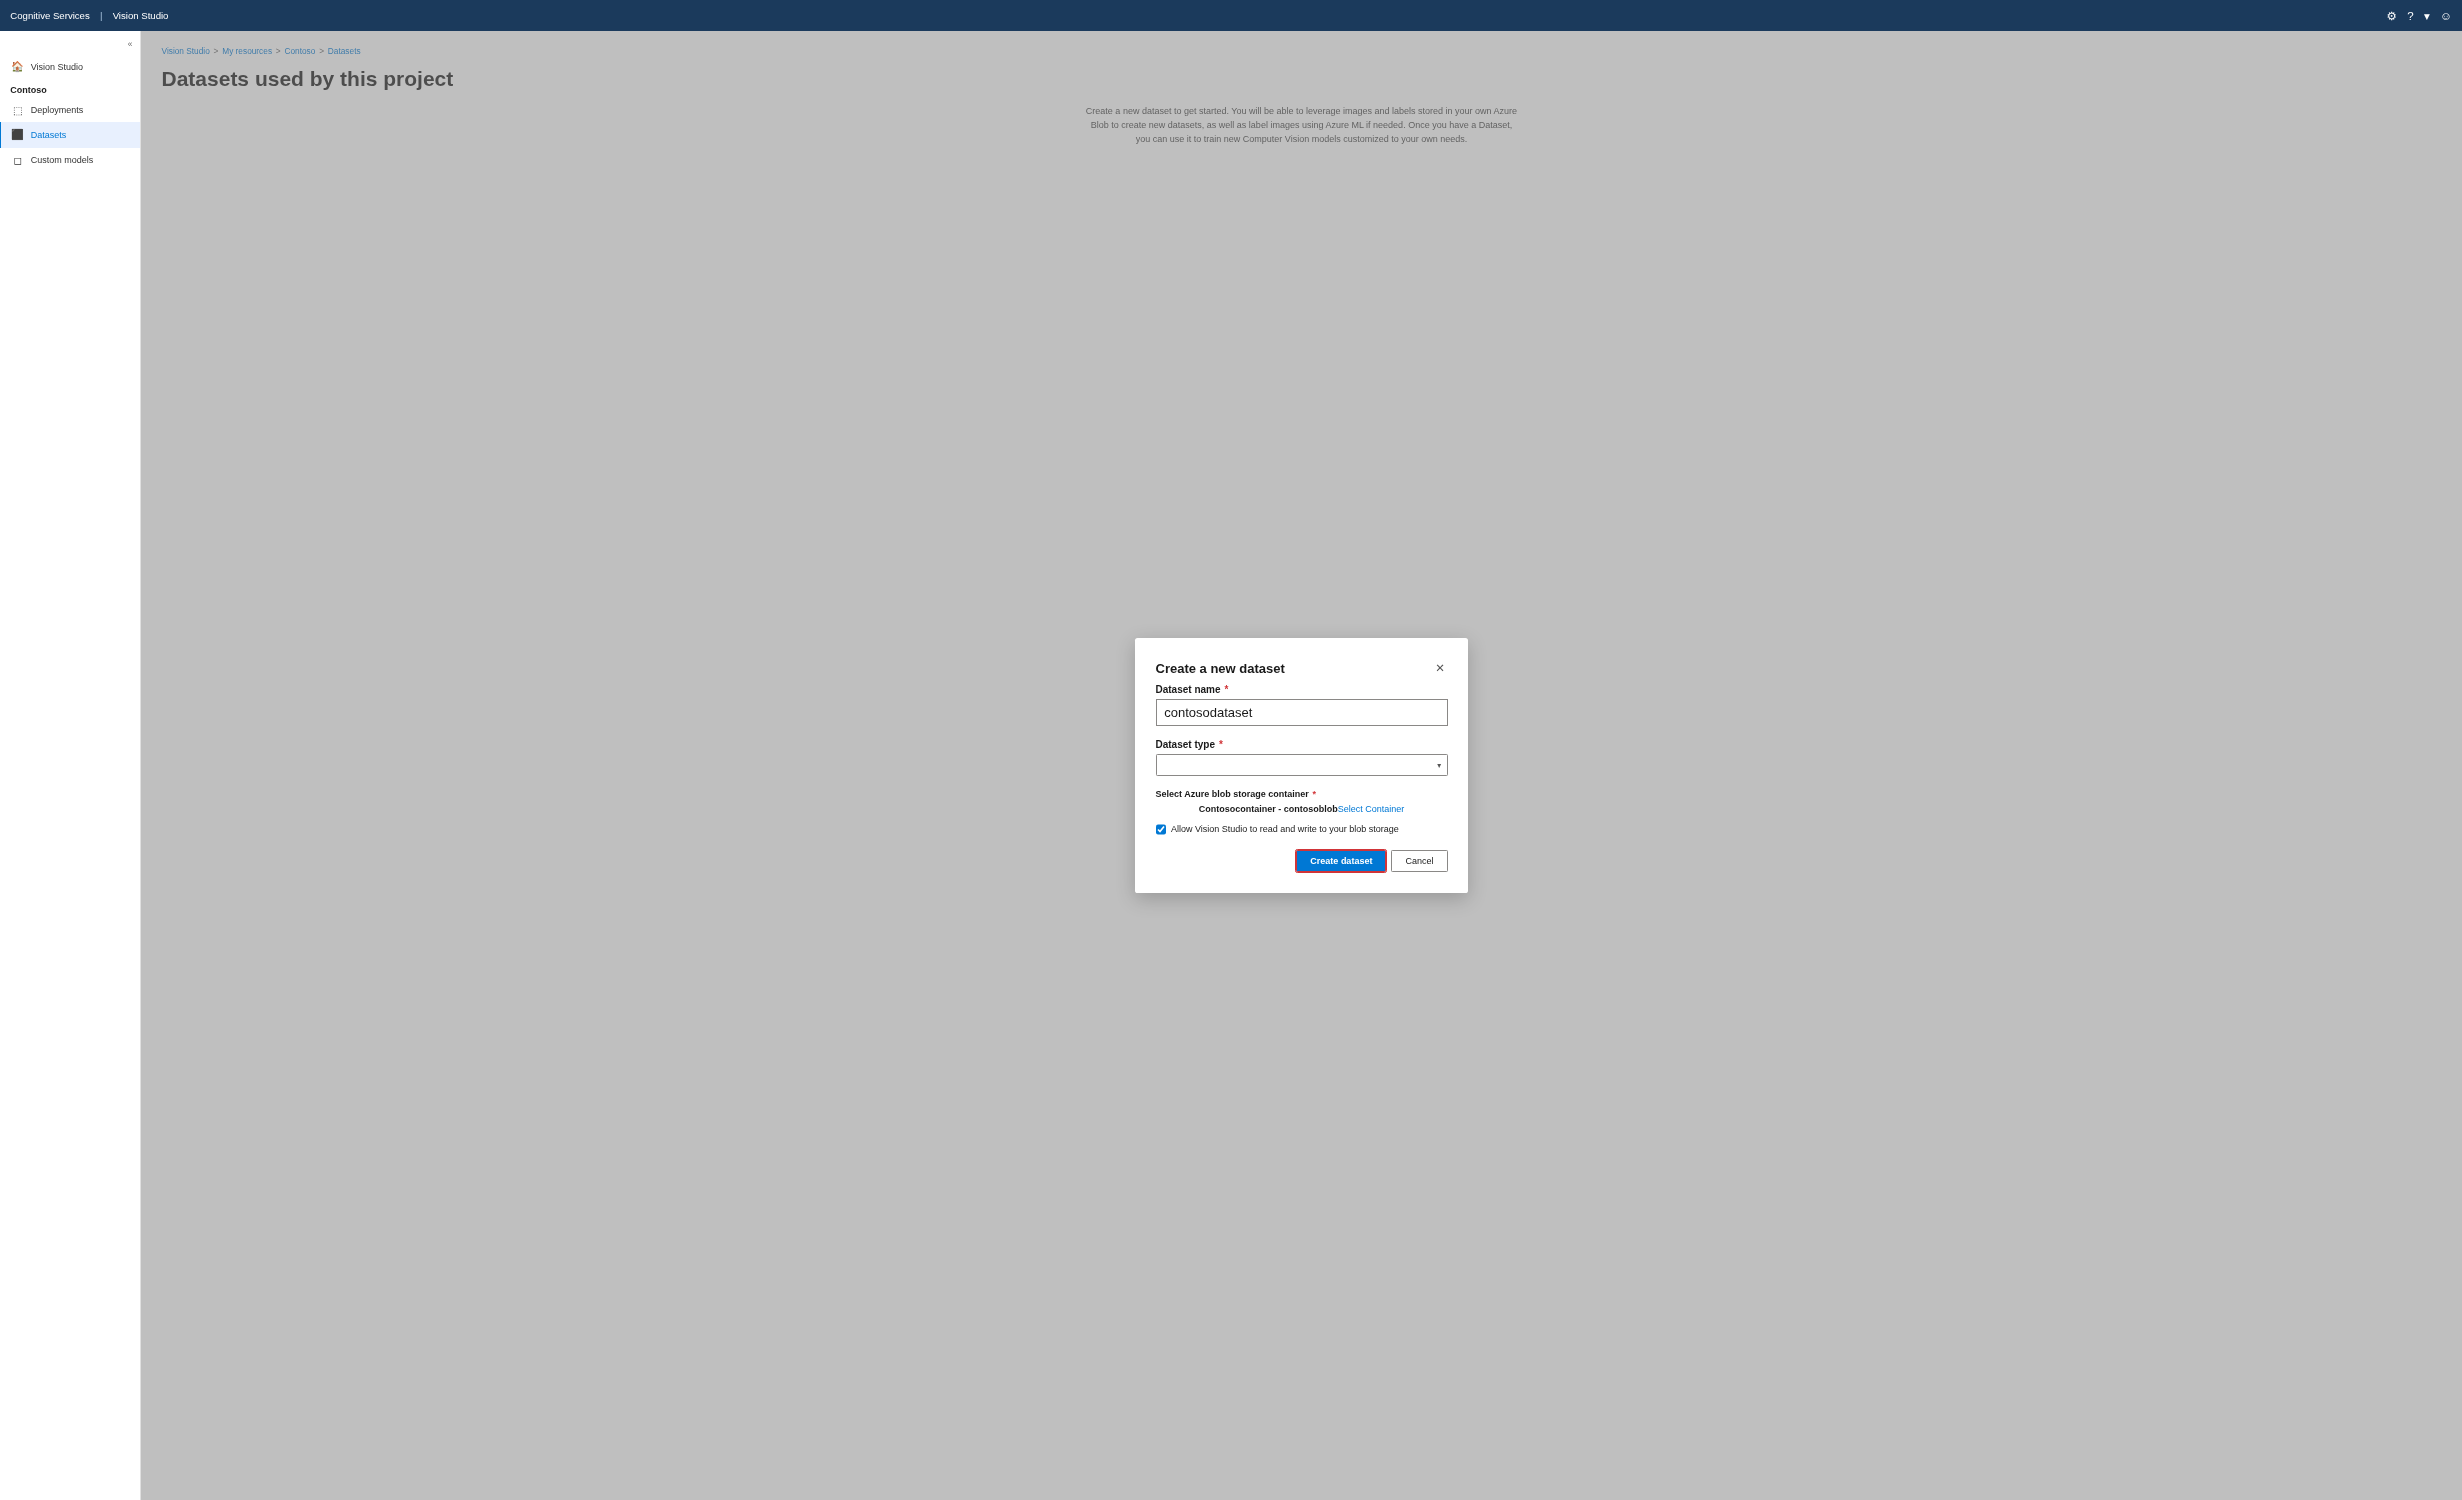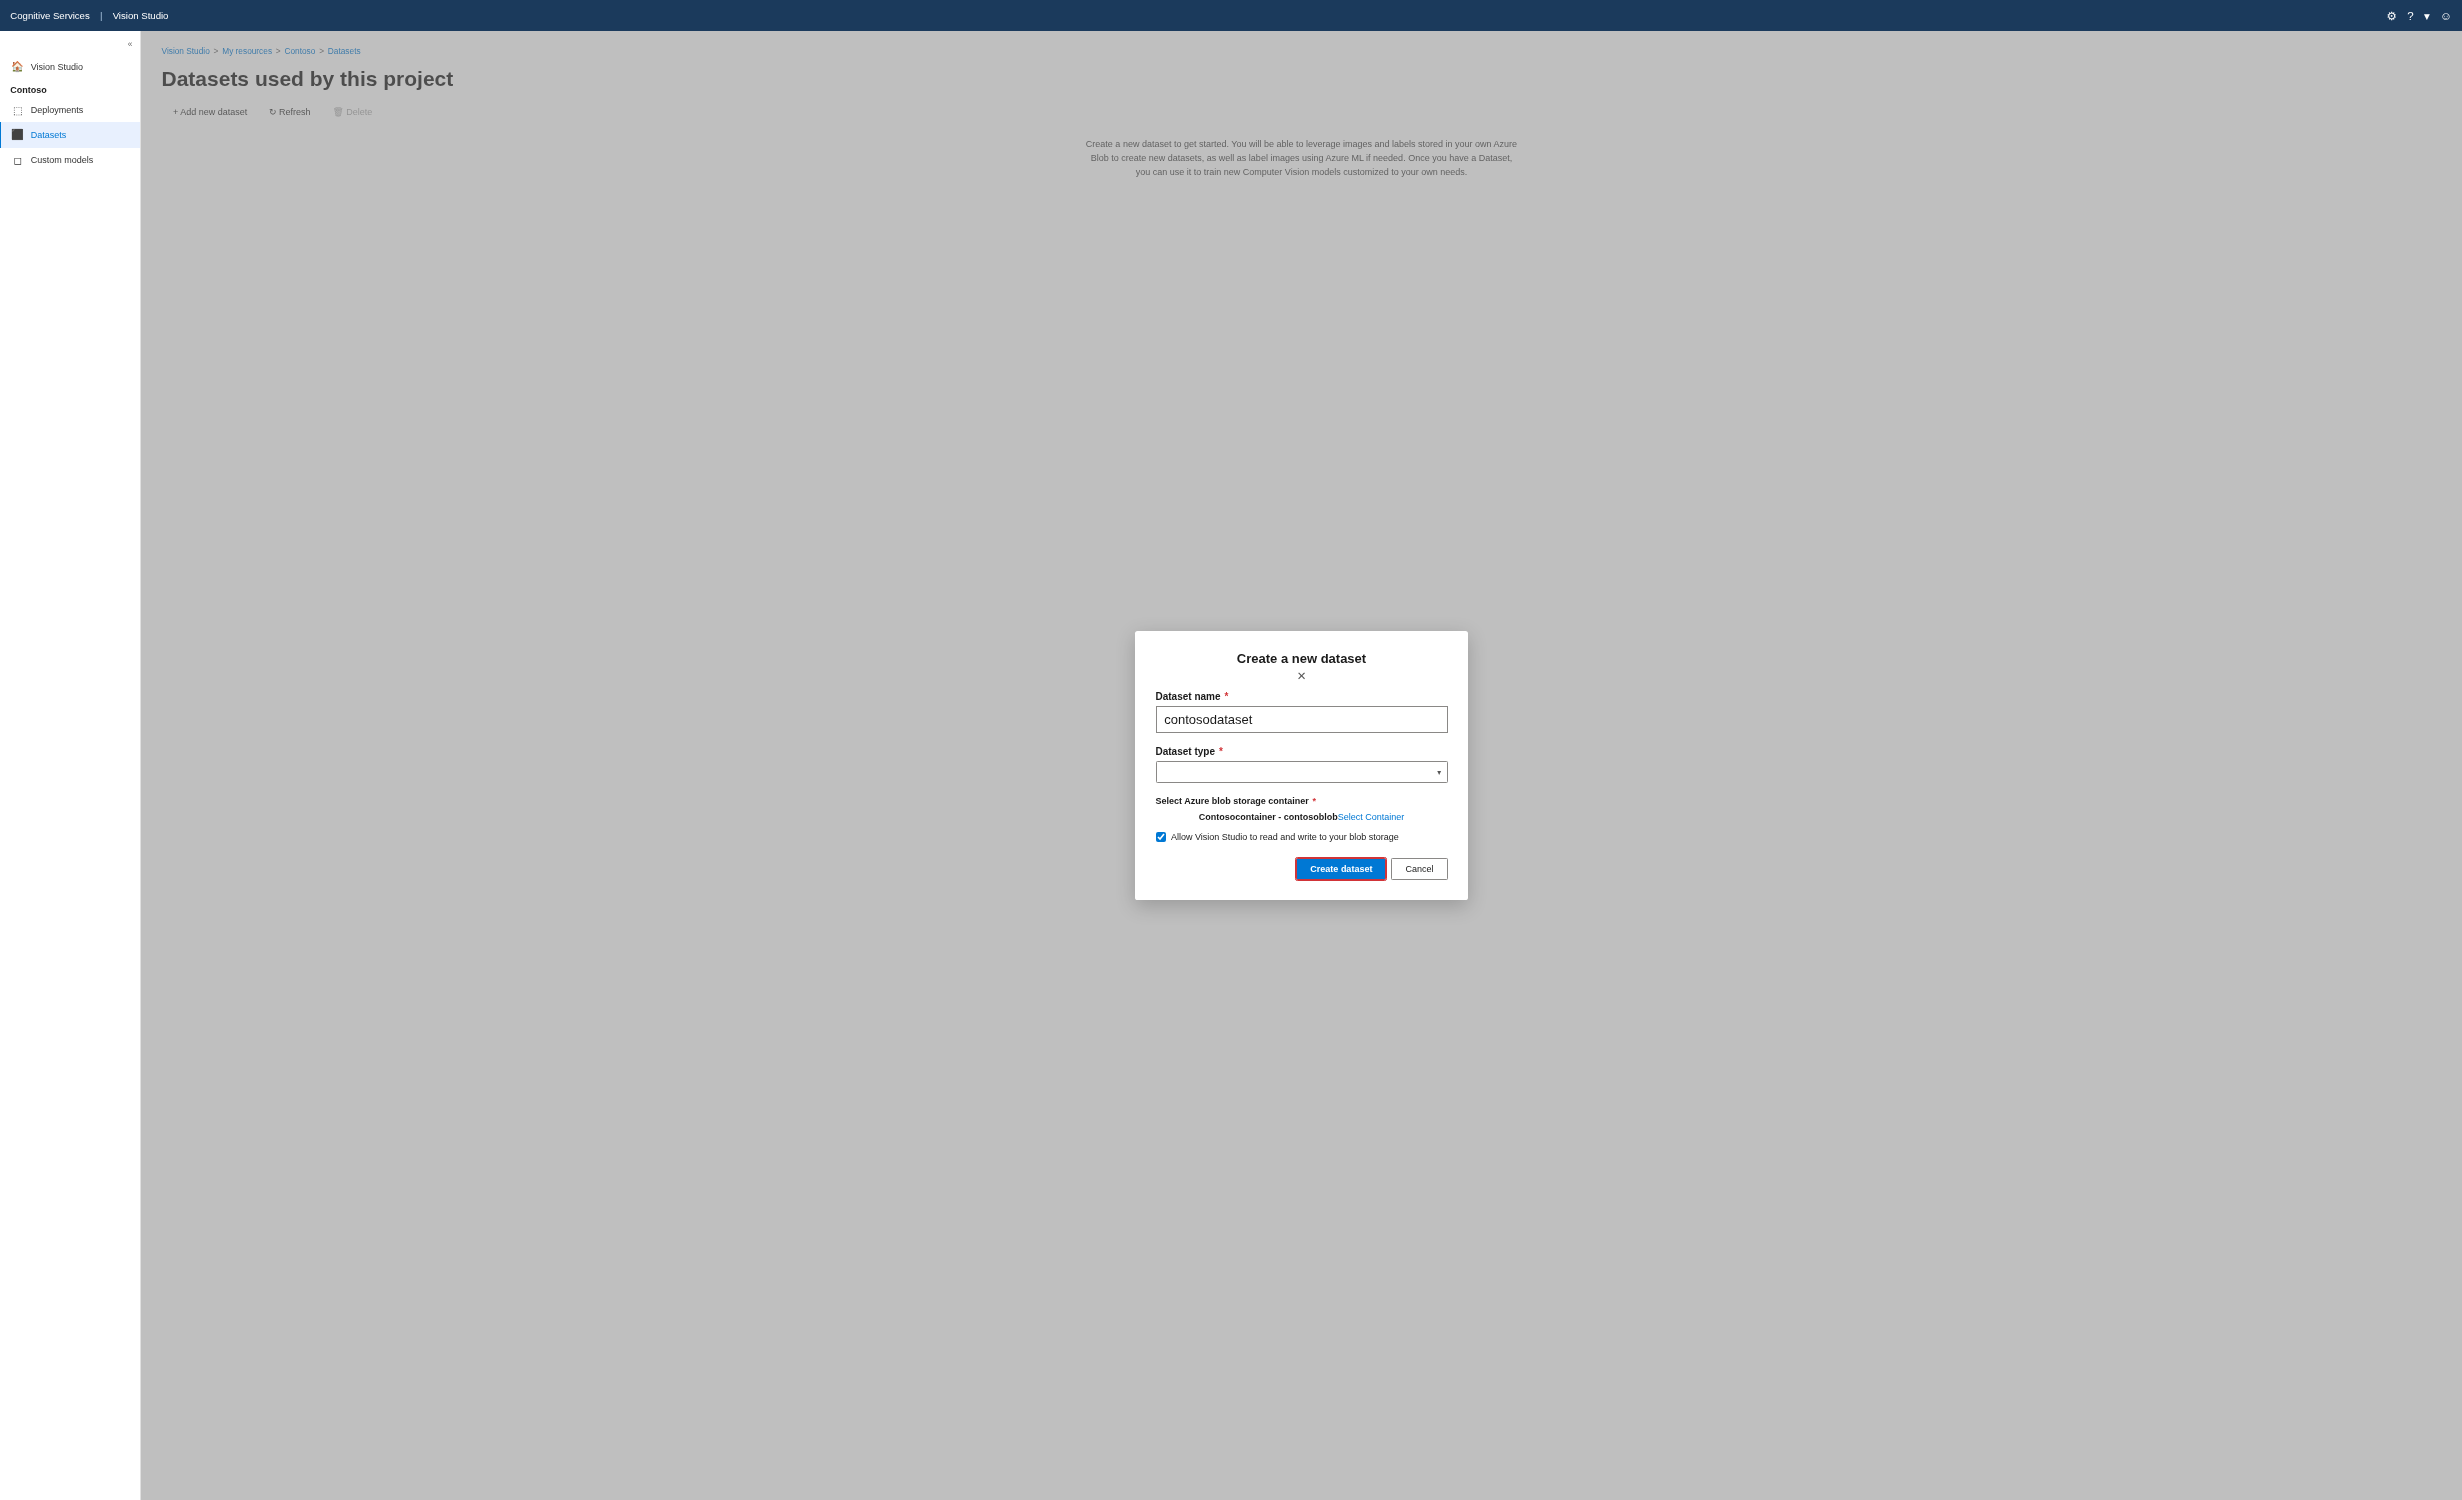--- a/index.html
+++ b/index.html
@@ -171,21 +171,20 @@
       box-shadow: 0 5.1px 20.5px rgba(0,0,0,0.2);
       width: 333px;
       padding: 20.5px;
       position: relative;
     }
     .modal-header {
       display: flex;
       align-items: center;
       justify-content: space-between;
       margin-bottom: 6px;
-      flex-direction: column;
     }
     .modal-title {
       font-size: 13px;
       font-weight: 600;
       color: #1a1a1a;
     }
     .modal-close {
       background: none;
       border: none;
       font-size: 11.5px;
@@ -384,34 +383,20 @@
         <span>&gt;</span>
         <a>My resources</a>
         <span>&gt;</span>
         <a>Contoso</a>
         <span>&gt;</span>
         <a>Datasets</a>
       </div>
 
       <h1 class="page-title">Datasets used by this project</h1>
 
-      <div class="toolbar">
-        <button class="toolbar-btn">
-          <span></span>
-          <span>+ Add new dataset</span>
-        </button>
-        <button class="toolbar-btn">
-          <span></span>
-          <span>↻  Refresh</span>
-        </button>
-        <button class="toolbar-btn disabled">
-          <span></span>
-          <span>🗑  Delete</span>
-        </button>
-      </div>
 
       <div class="overlay">
         <div class="modal">
 
           <div class="modal-header">
             <span class="modal-title">Create a new dataset</span>
             <button class="modal-close">✕</button>
           </div>
 
           <div class="form-group">

